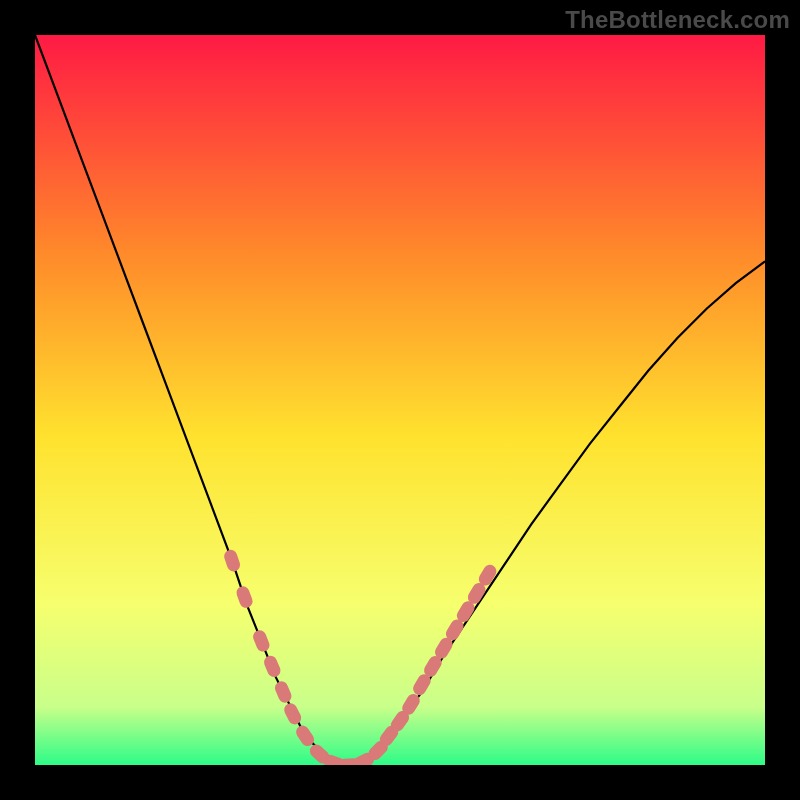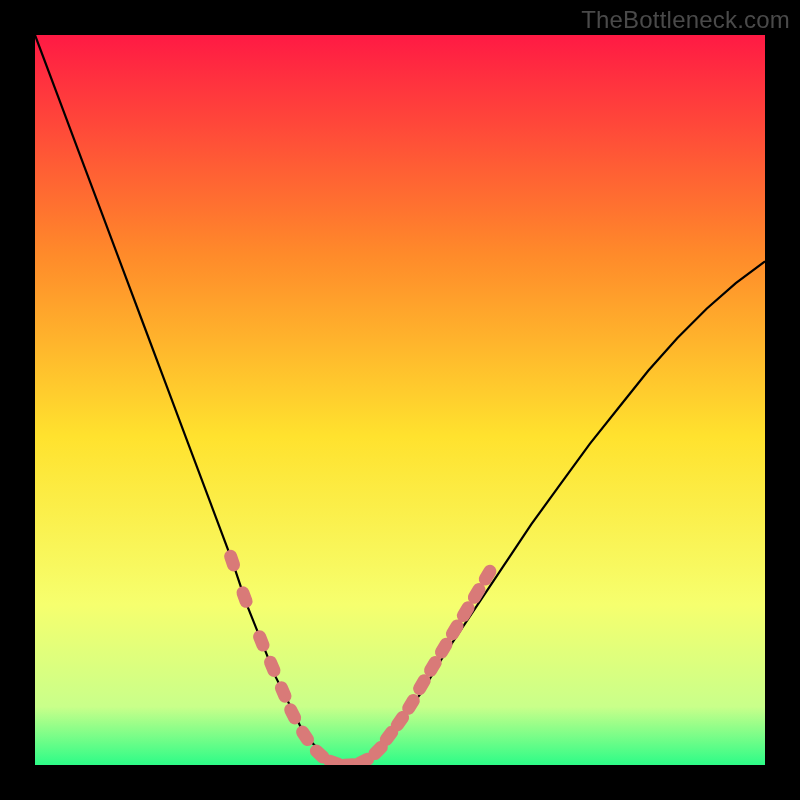--- a/index.html
+++ b/index.html
@@ -24,21 +24,21 @@
     top: 35px;
     width: 730px;
     height: 730px;
   }
   .watermark {
     position: absolute;
     top: 6px;
     right: 10px;
     color: #4a4a4a;
     font-size: 24px;
-    font-weight: 400;
+    font-weight: 700;
     letter-spacing: 0.2px;
   }
   svg { display: block; }
 </style>
 </head>
 <body>
 
 <div class="frame">
   <div class="plot">
     <svg id="chart-svg" viewBox="0 0 730 730" width="730" height="730">

